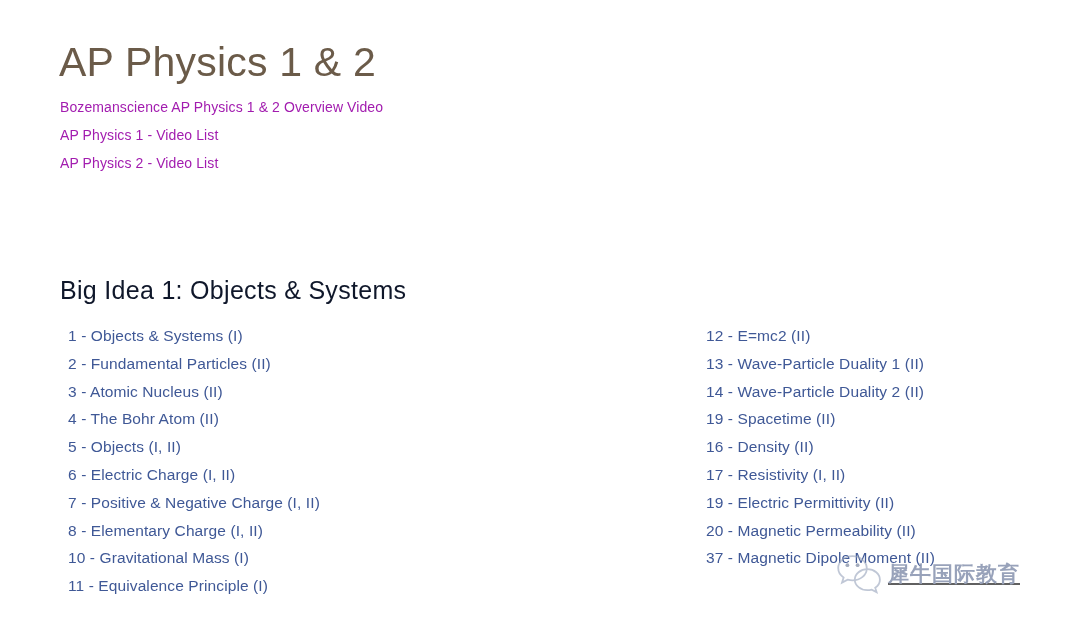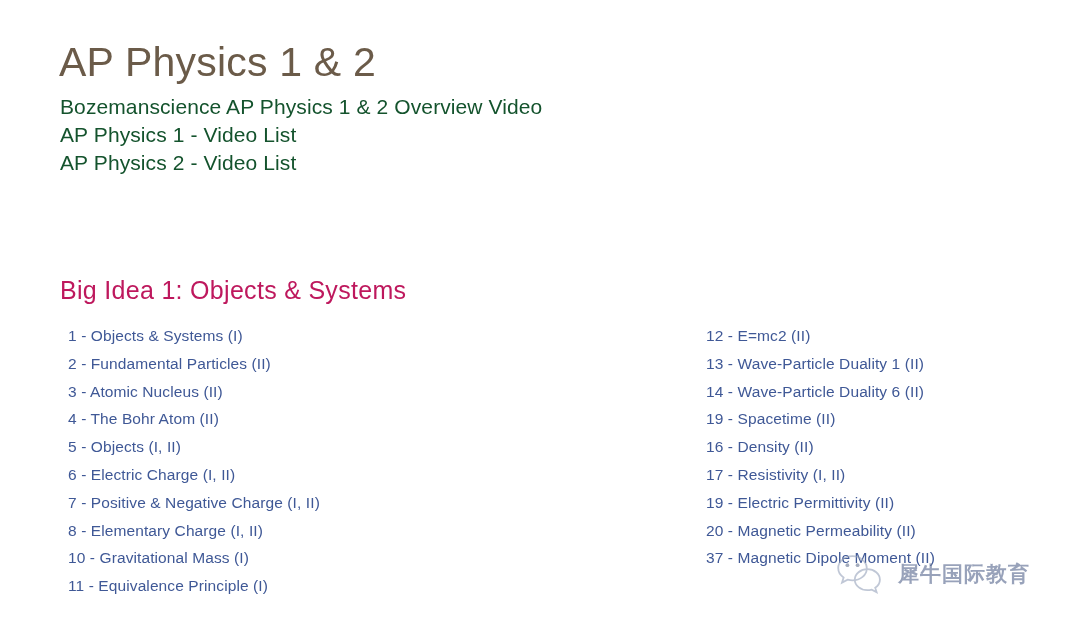--- a/index.html
+++ b/index.html
@@ -43,38 +43,38 @@
     top: 93px;
     margin: 0;
     padding: 0;
     list-style: none;
   }
   .link-list li {
     height: 28px;
     line-height: 28px;
   }
   .link-item {
-    font-size: 21px;
+    font-size: 14px;
     font-weight: 400;
-    color: #14532d;
+    color: #a21caf;
     text-decoration: none;
     letter-spacing: 0.1px;
     white-space: nowrap;
     cursor: pointer;
   }
 
   
   .section-heading {
     position: absolute;
     left: 60px;
     top: 252px;
     font-size: 25px;
     font-weight: 300;
     letter-spacing: 0.3px;
-    color: #be185d;
+    color: #0f172a;
     line-height: 34px;
     white-space: nowrap;
   }
 
   
   .topics {
     position: absolute;
     left: 0;
     top: 314px;
     width: 1080px;
@@ -106,24 +106,25 @@
 
   
   .watermark {
     position: absolute;
     left: 836px;
     top: 546px;
     width: 244px;
     height: 56px;
     display: flex;
     align-items: center;
-    gap: 16px;
+    gap: 6px;
     opacity: 0.62;
     pointer-events: none;
     user-select: none;
+    text-decoration: underline;
   }
   .watermark .wm-logo {
     flex: 0 0 auto;
     width: 46px;
     height: 42px;
     position: relative;
   }
   .watermark .wm-text {
     font-family: "DejaVu Sans", sans-serif;
     font-size: 21px;
@@ -167,21 +168,21 @@
       <li><a class="topic-link" href="#">6 - Electric Charge (I, II)</a></li>
       <li><a class="topic-link" href="#">7 - Positive &amp; Negative Charge (I, II)</a></li>
       <li><a class="topic-link" href="#">8 - Elementary Charge (I, II)</a></li>
       <li><a class="topic-link" href="#">10 - Gravitational Mass (I)</a></li>
       <li><a class="topic-link" href="#">11 - Equivalence Principle (I)</a></li>
     </ul>
 
     <ul class="topic-col col-right">
       <li><a class="topic-link" href="#">12 - E=mc2 (II)</a></li>
       <li><a class="topic-link" href="#">13 - Wave-Particle Duality 1 (II)</a></li>
-      <li><a class="topic-link" href="#">14 - Wave-Particle Duality 6 (II)</a></li>
+      <li><a class="topic-link" href="#">14 - Wave-Particle Duality 2 (II)</a></li>
       <li><a class="topic-link" href="#">19 - Spacetime (II)</a></li>
       <li><a class="topic-link" href="#">16 - Density (II)</a></li>
       <li><a class="topic-link" href="#">17 - Resistivity (I, II)</a></li>
       <li><a class="topic-link" href="#">19 - Electric Permittivity (II)</a></li>
       <li><a class="topic-link" href="#">20 - Magnetic Permeability (II)</a></li>
       <li><a class="topic-link" href="#">37 - Magnetic Dipole Moment (II)</a></li>
     </ul>
 
   </div>
 

